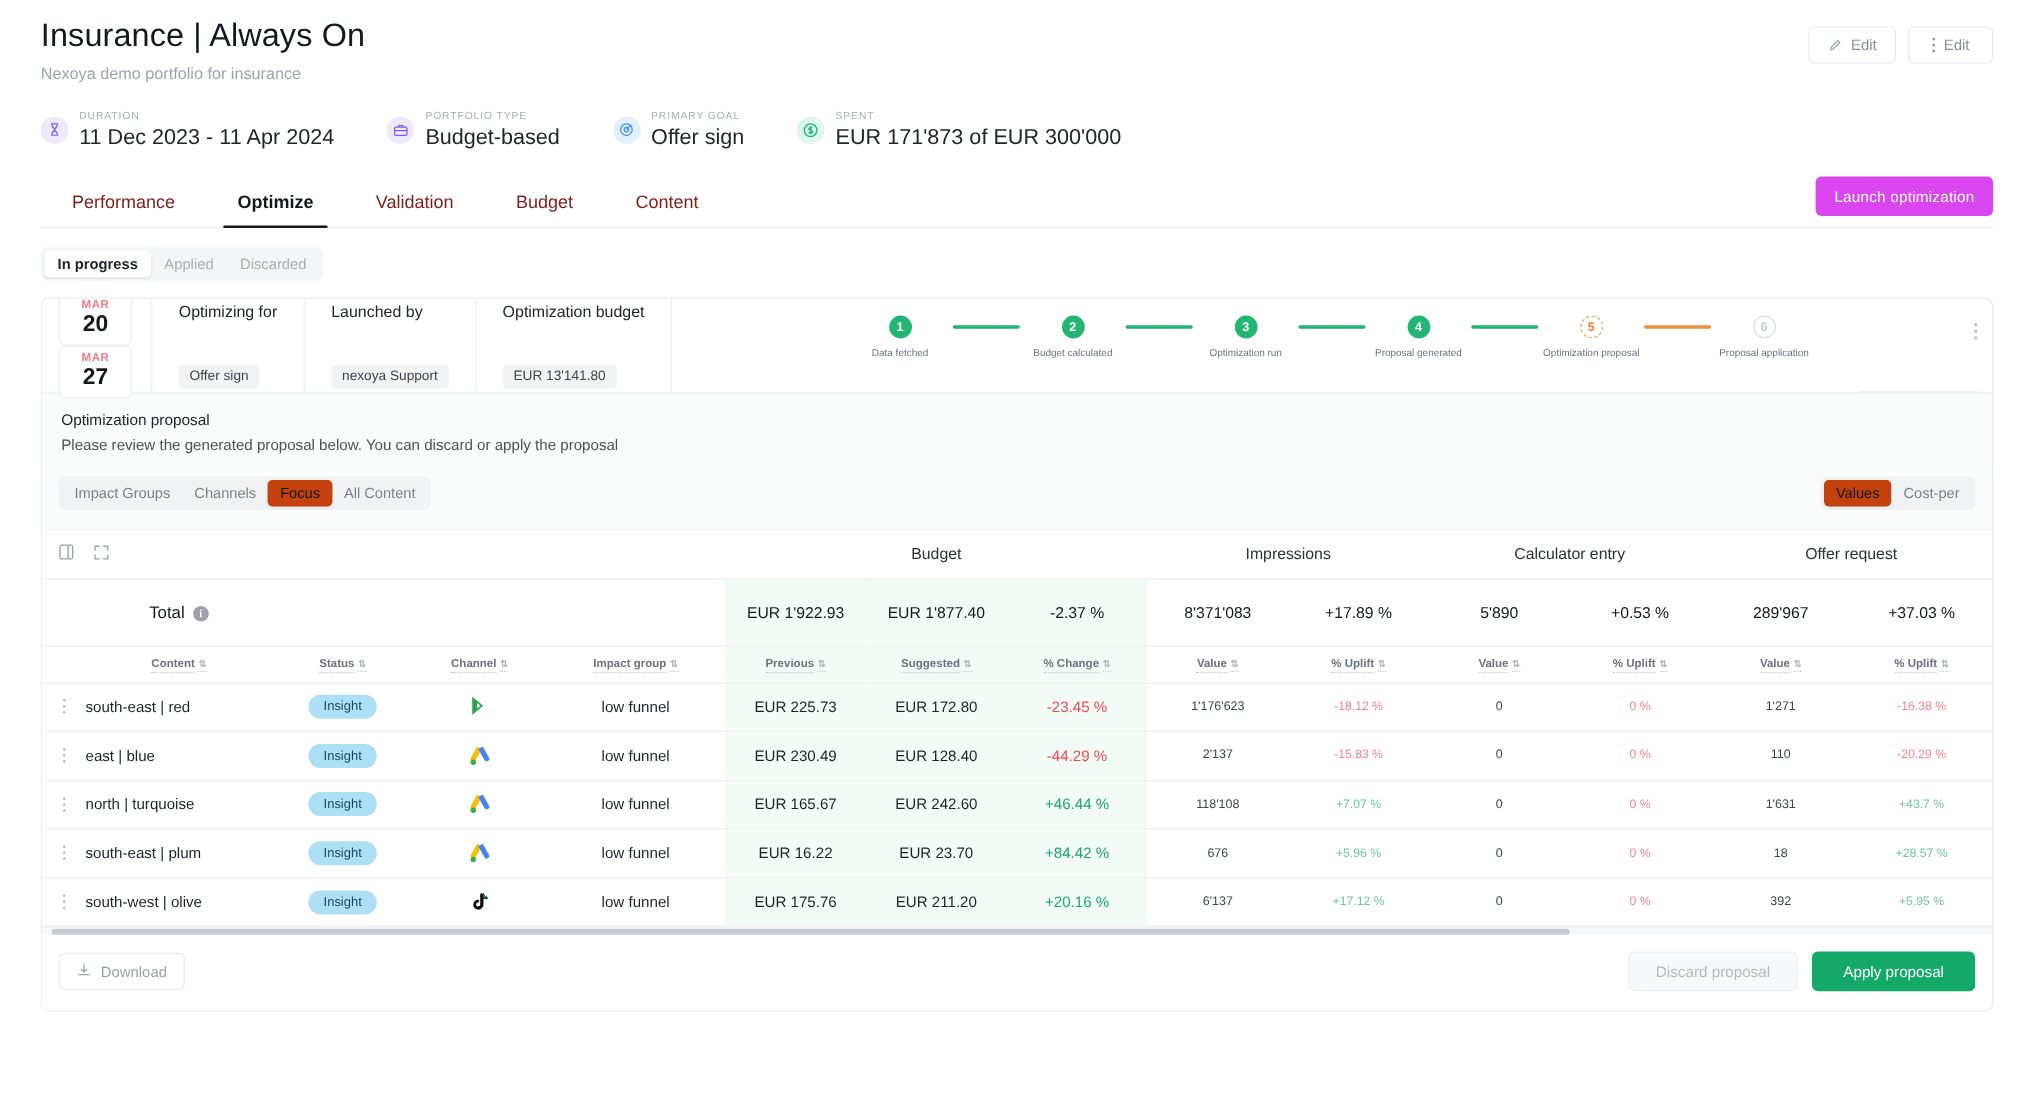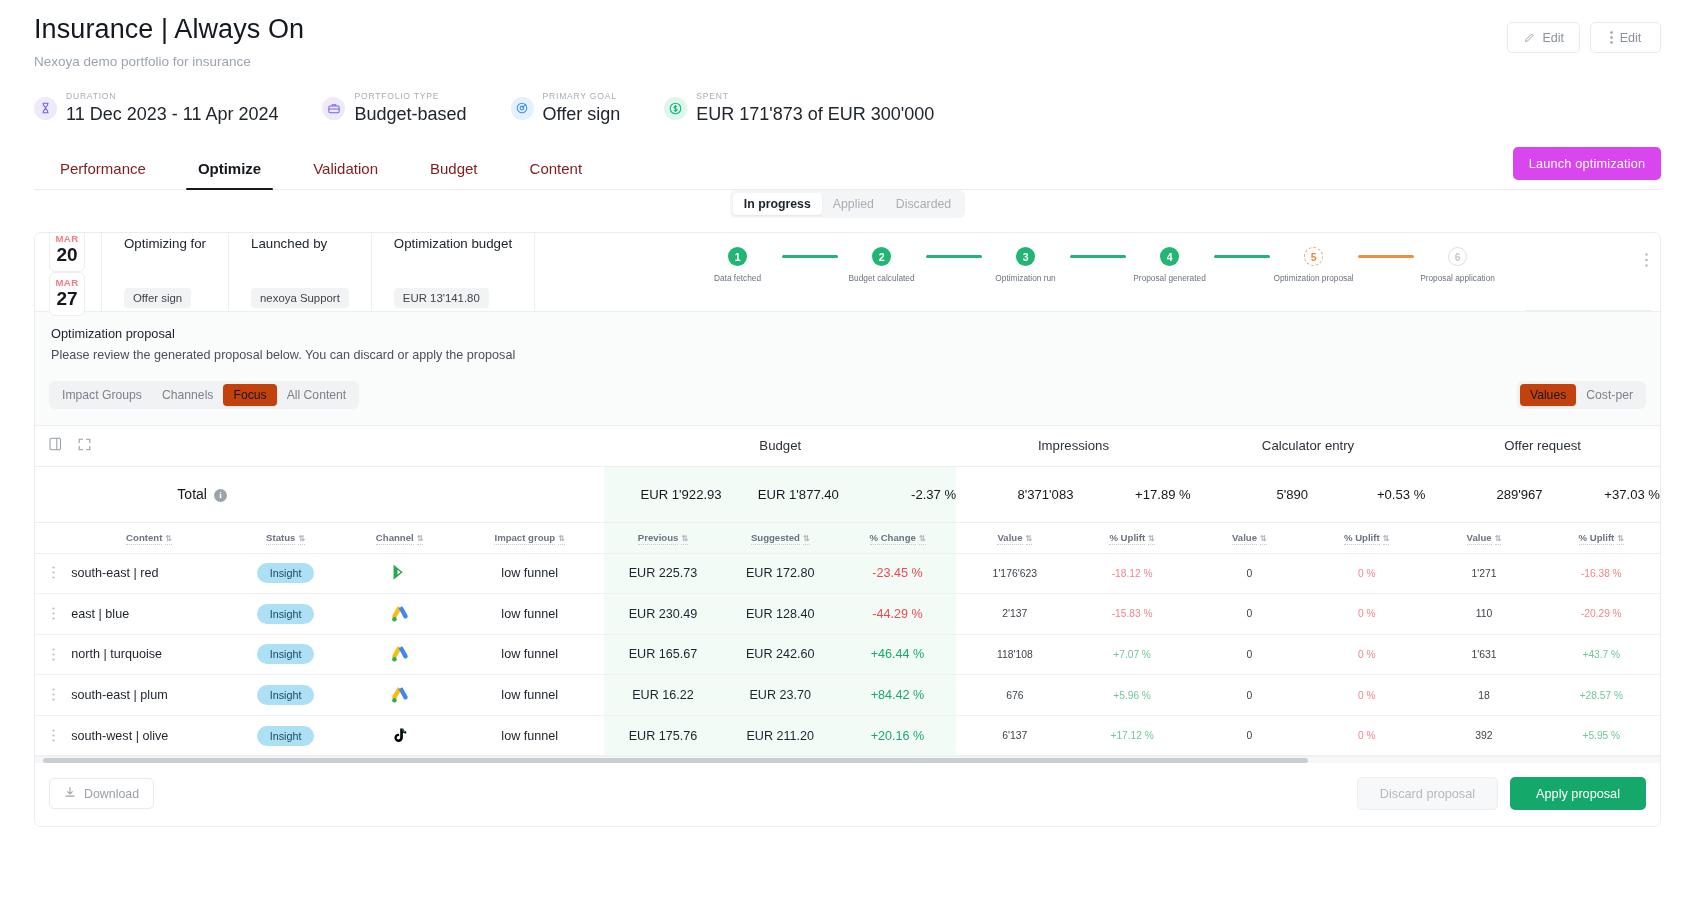--- a/index.html
+++ b/index.html
@@ -50,36 +50,36 @@
     height: 2.5px; background: #14181d; border-radius: 2px;
   }
   .btn-launch {
     position: absolute; right: 0; bottom: 9px;
     width: 148px; height: 33px; border: none; border-radius: 5px;
     background: #d946ef; color: #ffffff; font-size: 12.7px; letter-spacing: .2px;
     cursor: pointer; font-family: inherit;
   }
 
   
-  .seg-wrap { display: flex; justify-content: center; }
+  .seg-wrap { display: flex; justify-content: flex-start; margin-top: 16px; }
   .seg { display: flex; align-items: center; background: #f4f5f6; border-radius: 6px; padding: 3px; }
   .seg-item { padding: 4px 11px; font-size: 12.3px; color: #a9aeb5; border-radius: 4px; cursor: pointer; }
   .seg-item.active { background: #ffffff; color: #1d232b; font-weight: 600;
     box-shadow: 0 1px 2px rgba(16,24,40,.07); }
 
   
   .card { margin-top: 14px; border: 1px solid #ececee; border-radius: 7px; background: #fff;
           overflow: hidden; }
 
   
   .sum { display: flex; align-items: stretch; height: 78px; position: relative; }
   .sum-cell { display: flex; flex-direction: column; justify-content: center;
               border-right: 1px solid #eeeff1; padding: 0 22px; gap: 28px; }
   .dates { display: flex; align-items: center; gap: 0; padding: 0 16px 0 14px; }
-  .datebox { width: 36px; border: 1px solid #eceef0; border-radius: 6px; text-align: center;
+  .datebox { width: 61px; border: 1px solid #eceef0; border-radius: 6px; text-align: center;
              padding: 4px 0 6px; background: #fff; }
   .datebox .m { font-size: 9.6px; color: #f07c86; letter-spacing: .4px; font-weight: 600; }
   .datebox .d { font-size: 19px; color: #14181d; font-weight: 700; line-height: 1.05; margin-top: 1px; }
   .date-link { width: 22px; height: 1px; background: #e4e6e9; }
   .sum-lbl { font-size: 13.3px; color: #20262d; }
   .chip { display: inline-block; margin-top: 9px; background: #f2f3f5; color: #3d444c;
           font-size: 11.4px; border-radius: 4px; padding: 4px 9px; width: fit-content; }
 
   
   .stepper { flex: 1; display: flex; align-items: flex-start; justify-content: center;
@@ -117,21 +117,21 @@
   .tbl-wrap { background: #fff; border-top: 1px solid #eeeff1; }
   table { width: 100%; border-collapse: collapse; table-layout: fixed; }
   .grp-row th { height: 40px; font-size: 13.2px; font-weight: 400; color: #2b3139;
                 border-bottom: 1px solid #eeeff1; text-align: center; }
   .grp-row th.tools { text-align: left; padding-left: 14px; }
   .tool-ic { display: inline-flex; gap: 16px; align-items: center; color: #9aa0a7; }
   .sub-row th { height: 31px; font-size: 9.6px; font-weight: 700; color: #6b7280;
                 border-bottom: 1px solid #eeeff1; }
   .sub-row th span { border-bottom: 1px dotted #c7cbd0; padding-bottom: 1px; }
   .sortic { color: #b3b8be; font-size: 8px; margin-left: 3px; }
-  .total-row td { height: 56px; font-size: 13.1px; color: #14181d; text-align: right;
+  .total-row td { height: 56px; font-size: 13.1px; color: #14181d; text-align: center;
                   border-bottom: 1px solid #eeeff1; }
   .total-lbl { font-size: 14px !important; color: #14181d; font-weight: 400; }
   .info-dot { display: inline-flex; width: 13px; height: 13px; border-radius: 50%;
               background: #9ca3af; color: #fff; font-size: 9px; align-items: center;
               justify-content: center; margin-left: 7px; font-weight: 700;
               font-family: "Liberation Serif", serif; vertical-align: 1px; }
   tbody tr td { height: 40.6px; font-size: 12.6px; color: #1d232b; text-align: center;
                 border-bottom: 1px solid #f0f1f3; }
   td.kebab { width: 34px; color: #b8bcc2; font-size: 14px; line-height: .7; cursor: pointer; }
   td.content { text-align: left; font-size: 12.6px; color: #1d232b; }

